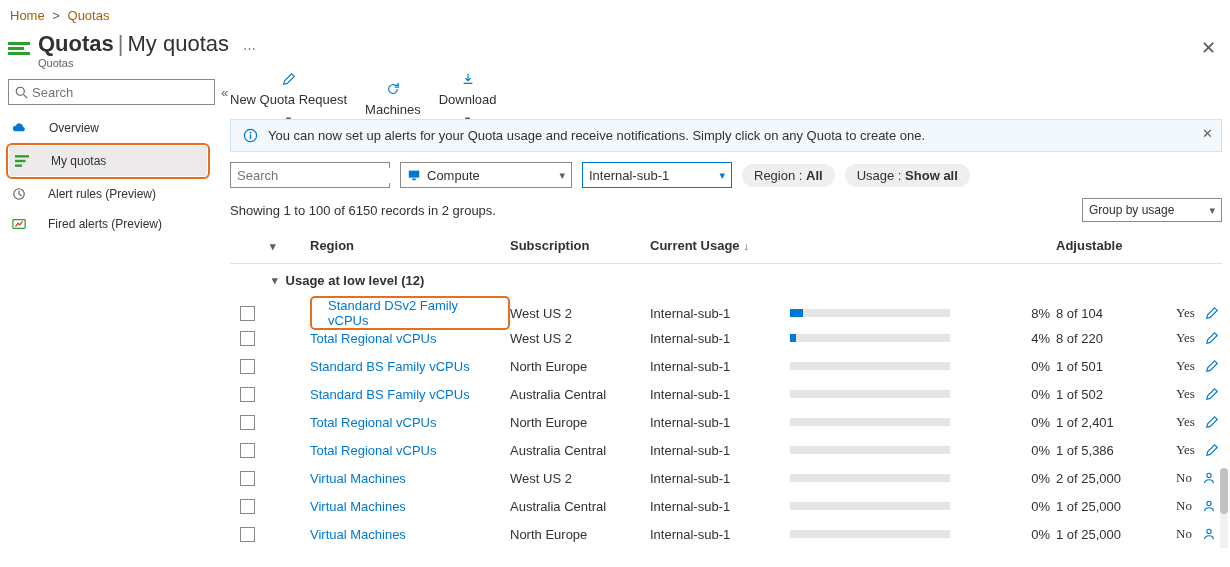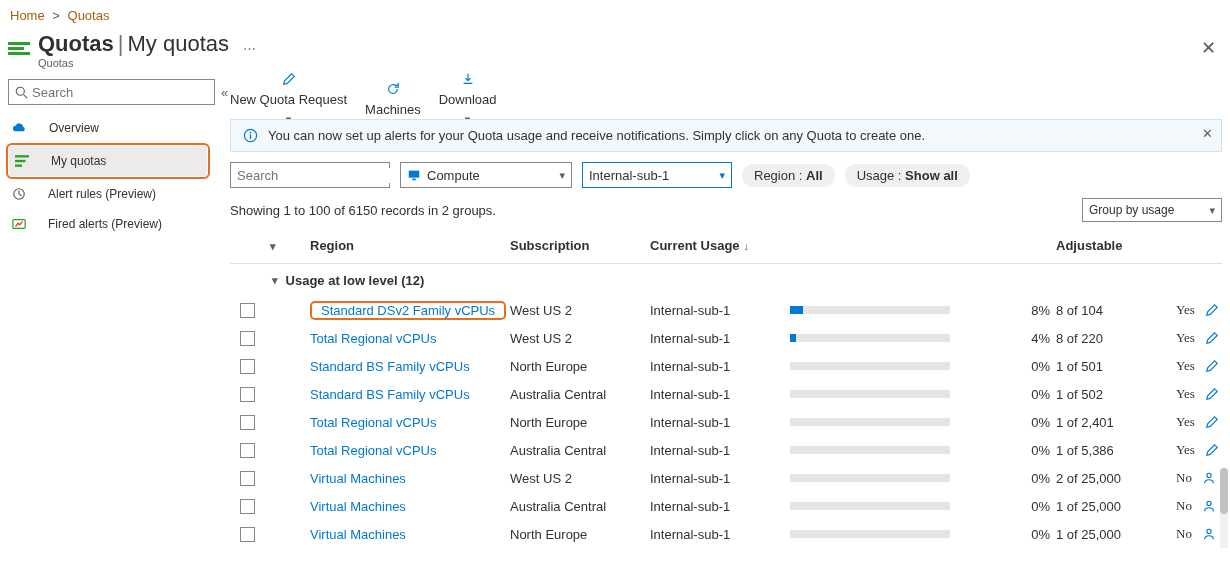--- a/index.html
+++ b/index.html
@@ -60,21 +60,21 @@
 .grid-head, .grid-row { display:grid; grid-template-columns: 40px 40px 200px 140px 140px 190px 76px 120px 1fr; align-items:center; column-gap:0;}
 .grid-head { height:36px; font-weight:600; font-size:13px; color:#323130; border-bottom:1px solid #e1e1e1;}
 .grid-head .sort-ind{ font-size:11px; margin-left:4px; color:#605e5c;}
 .group-row{ display:flex; align-items:center; gap:8px; height:32px; padding-left:42px; font-weight:600; font-size:13px;}
 .grid-row{ height:28px; font-size:13px;}
 .grid-row .qname{ color:#0078d4; cursor:pointer;}
 .bar-wrap{ height:8px; background:#e5e5e5; width:160px; position:relative;}
 .bar-fill{ position:absolute; left:0; top:0; bottom:0; background:#0078d4;}
 .pct{ text-align:right; padding-right:6px; white-space:nowrap;}
 .adjust-cell{ display:flex; align-items:center; gap:10px;font-family:Liberation Serif, serif;}
-.highlight-cell{ border:2px solid #e46f20; border-radius:5px; padding:0 9px; display:inline-block;}
+.highlight-cell{ border:2px solid #e46f20; border-radius:5px; padding:0 16px; display:inline-block;}
 .checkbox{ width:15px; height:15px; border:1px solid #8a8886; cursor:pointer; margin-left:10px;}
 .scroll-track{ position:absolute; right:-6px; top:240px; width:8px; height:260px; background:#f0f0f0; border-radius:4px;}
 .scroll-thumb{ position:absolute; top:0; width:8px; height:46px; background:#c1c1c1; border-radius:4px;}
 
 svg{display:block;}
 .chev{ font-size:11px; color:#605e5c;}
 </style>
 </head>
 <body>
 

